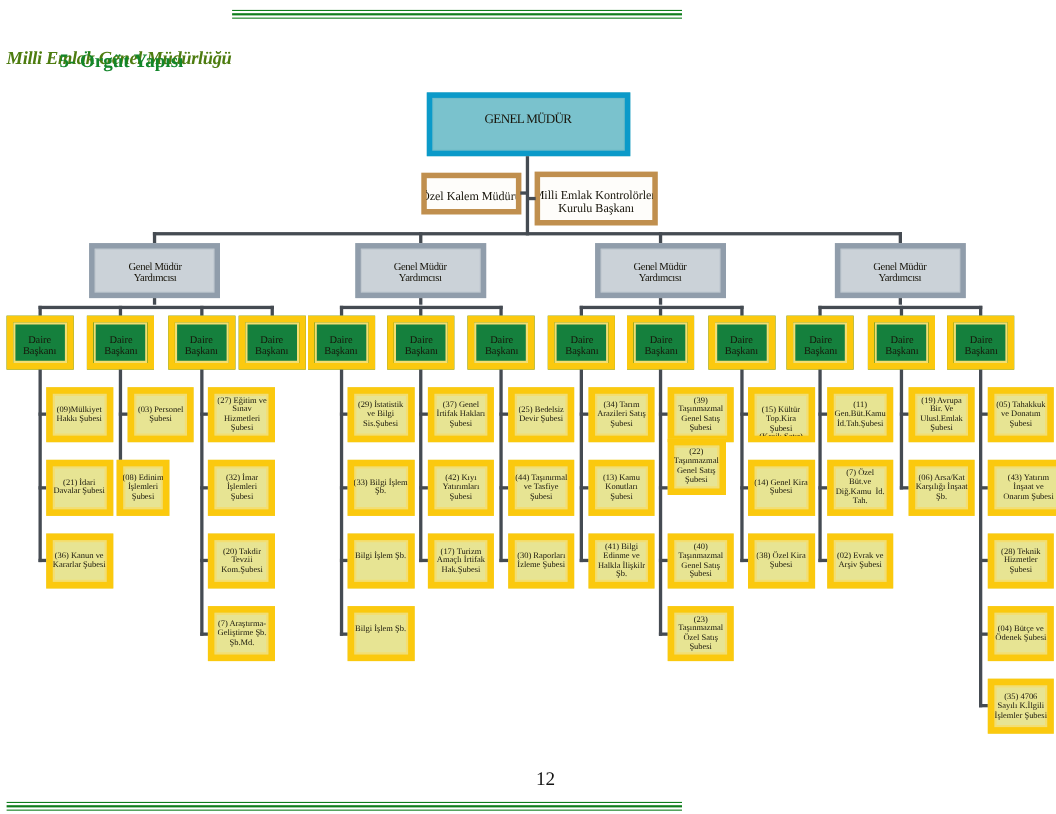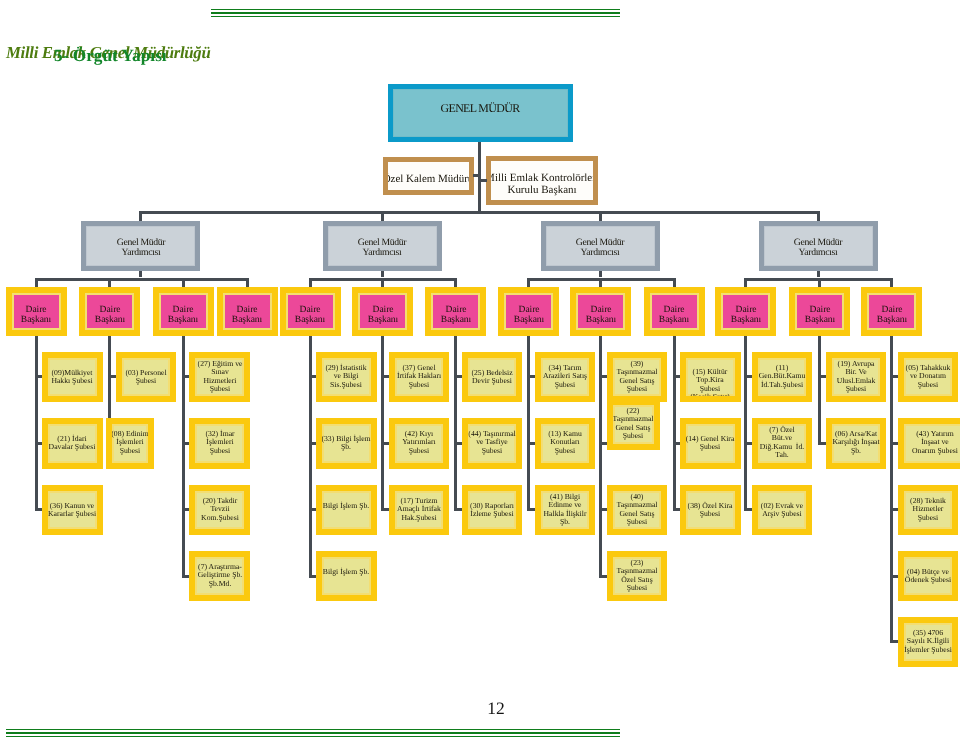--- a/index.html
+++ b/index.html
@@ -18,21 +18,21 @@
      transform:translate(-50%,-50%) translate(var(--dx),var(--dy)) translateZ(0);
      display:block;line-height:1.1;white-space:pre;text-align:center;}
   .gm{--dy:-4px;border:5px solid #0b9ac9;background:#7ac2cd;font-size:11.9px;letter-spacing:-0.62px;
       box-shadow:inset 0 0 0 1px #71bcc8;}
   .gm>span{line-height:1;}
   .staffbox{--dy:3px;border:5px solid #c08f4e;background:#fefdfa;font-size:11px;letter-spacing:-0.02px;}
   .staffbox>span{line-height:1.13;}
   .gmy{--dy:2.4px;border:5px solid #909dab;background:#cbd2d8;font-size:9.7px;letter-spacing:-0.33px;
        box-shadow:inset 0 0 0 1px #bfc7cf;}
   .gmy>span{line-height:1.06;}
-  .unit{--dy:3.5px;border:6px solid #fbc90e;background:#ec4899;font-size:9.5px;letter-spacing:-0.05px;
+  .unit{--dy:3.5px;border:6px solid #fbc90e;background:#15803d;font-size:9.5px;letter-spacing:-0.05px;
         box-shadow:inset 0 0 0 2px #f3de72;}
   .unit>span{line-height:1.02;}
   .sub{border:6px solid #fbc90e;background:#e7e493;font-size:7.7px;
        box-shadow:inset 0 0 0 2px #f3de72;}
   .ln{position:absolute;background:#454b52;}
 </style>
 </head>
 <body>
 
 <div id="stage">

